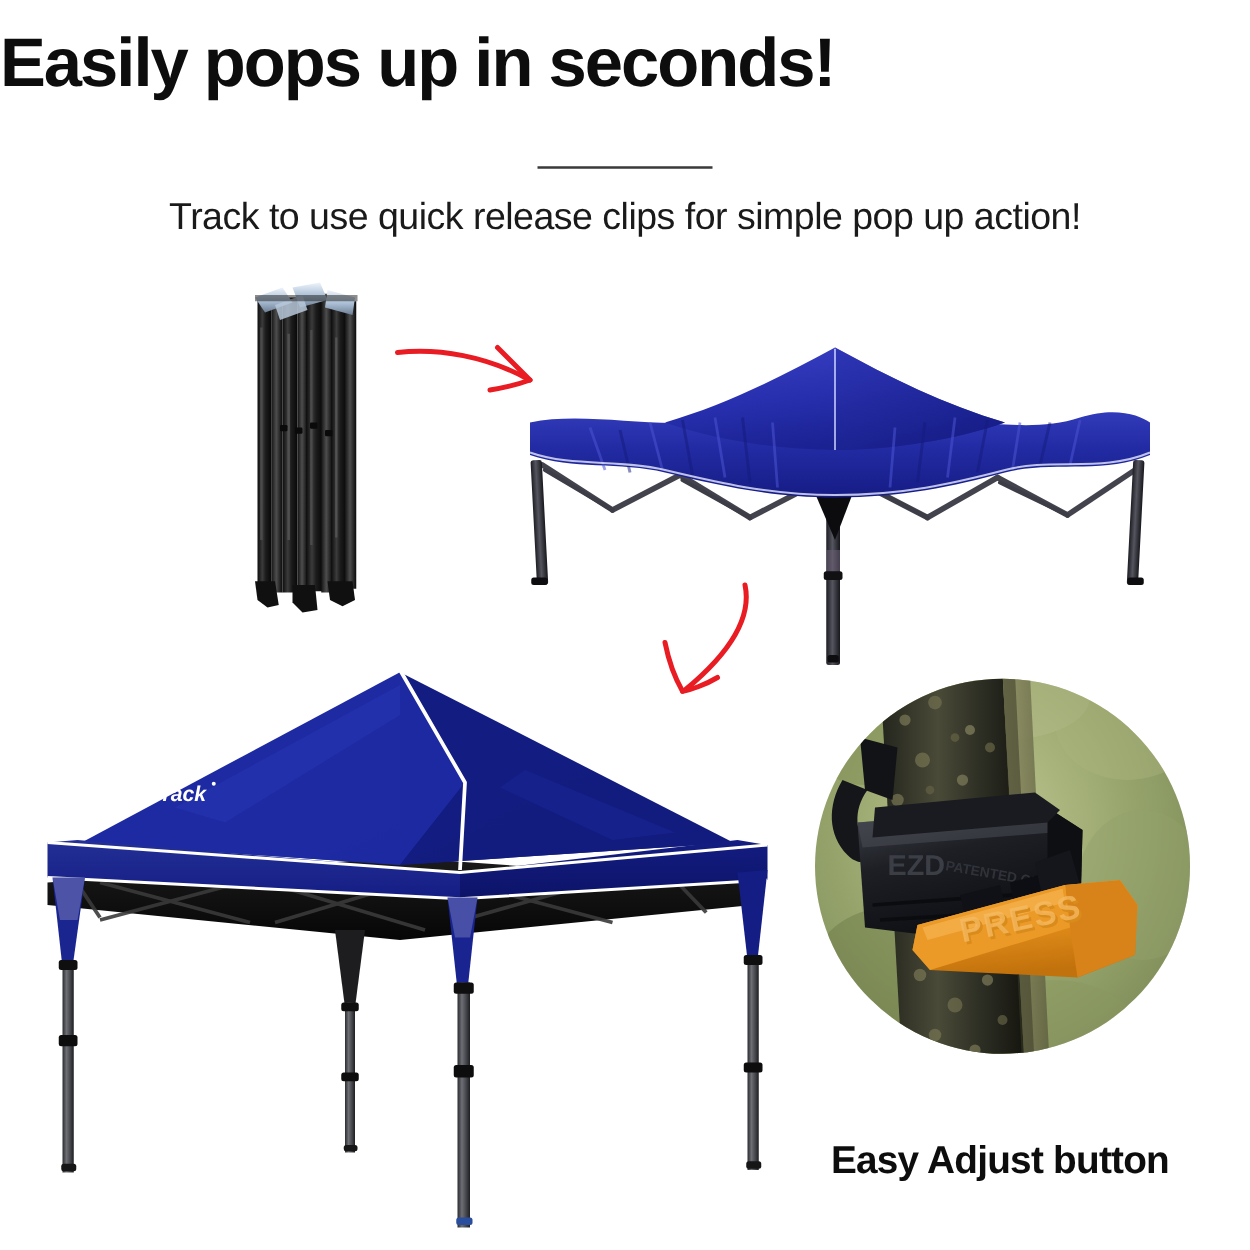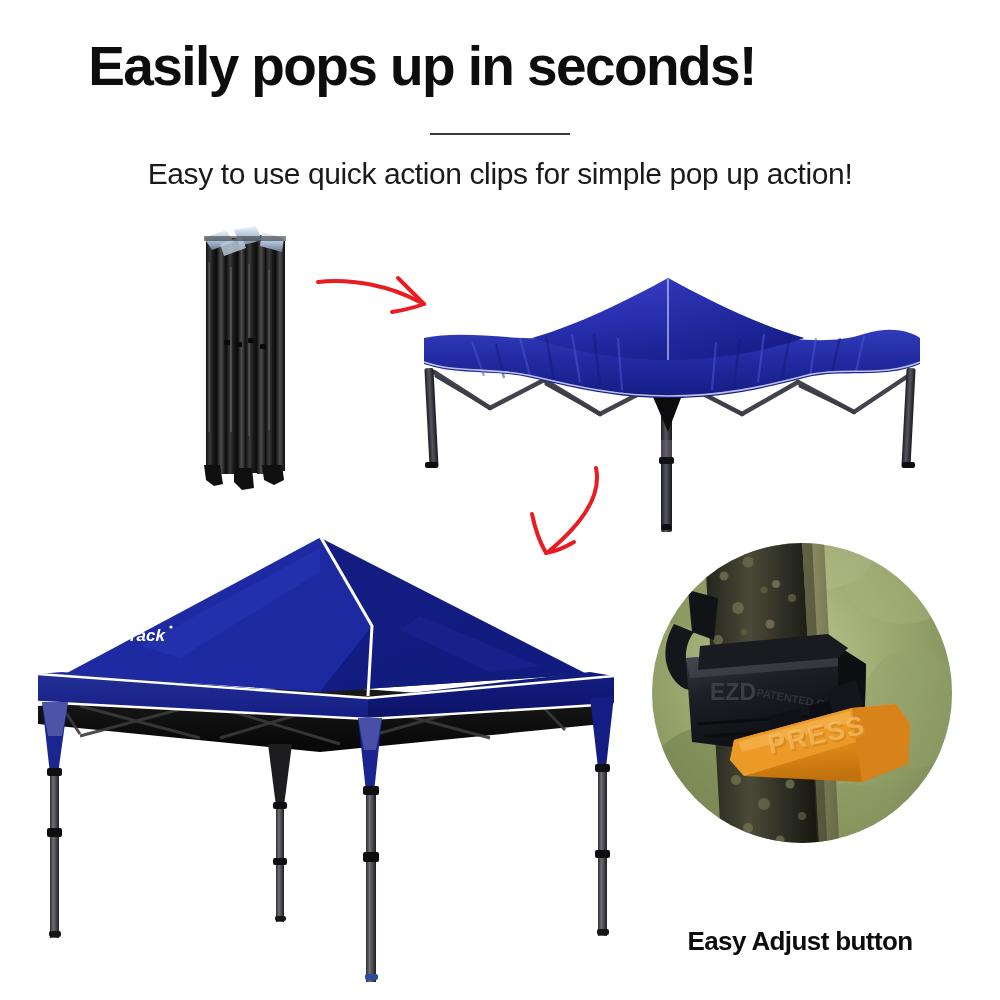--- a/index.html
+++ b/index.html
@@ -19,23 +19,22 @@
   .stage {
     position: absolute;
     inset: 0;
     background: #ffffff;
   }
 
   
   .headline {
     position: absolute;
     left: 0;
-    top: 38px;
+    top: 22px;
     width: 844px;
-    text-align: center;
     font-size: 55px;
     line-height: 1.05;
     font-weight: 700;
     letter-spacing: -1.6px;
     color: #0d0d0d;
     font-family: "Liberation Sans", sans-serif;
   }
   .divider {
     position: absolute;
     left: 430px;
@@ -60,35 +59,34 @@
   .art { position: absolute; }
   .art svg { display: block; overflow: visible; }
 
   
   .caption {
     position: absolute;
     left: 620px;
     top: 910px;
     width: 360px;
     text-align: center;
-    font-size: 26px;
+    font-size: 31px;
     font-weight: 700;
     letter-spacing: -0.6px;
     color: #0d0d0d;
-    margin-top: 16px;
   }
 </style>
 </head>
 <body>
 
 <div class="stage">
 
   <div class="headline">Easily pops up in seconds!</div>
   <div class="divider"></div>
-  <div class="subhead">Easy to use quick action clips for simple pop up action!</div>
+  <div class="subhead">Track to use quick release clips for simple pop up action!</div>
 
   <div class="art" style="left:190px; top:222px;">
     <svg width="120" height="270" viewBox="0 0 120 270">
       <defs>
         <linearGradient id="poleG" x1="0" y1="0" x2="1" y2="0">
           <stop offset="0%" stop-color="#0d0d0d"></stop>
           <stop offset="35%" stop-color="#3b3b3b"></stop>
           <stop offset="60%" stop-color="#1c1c1c"></stop>
           <stop offset="100%" stop-color="#080808"></stop>
         </linearGradient>

